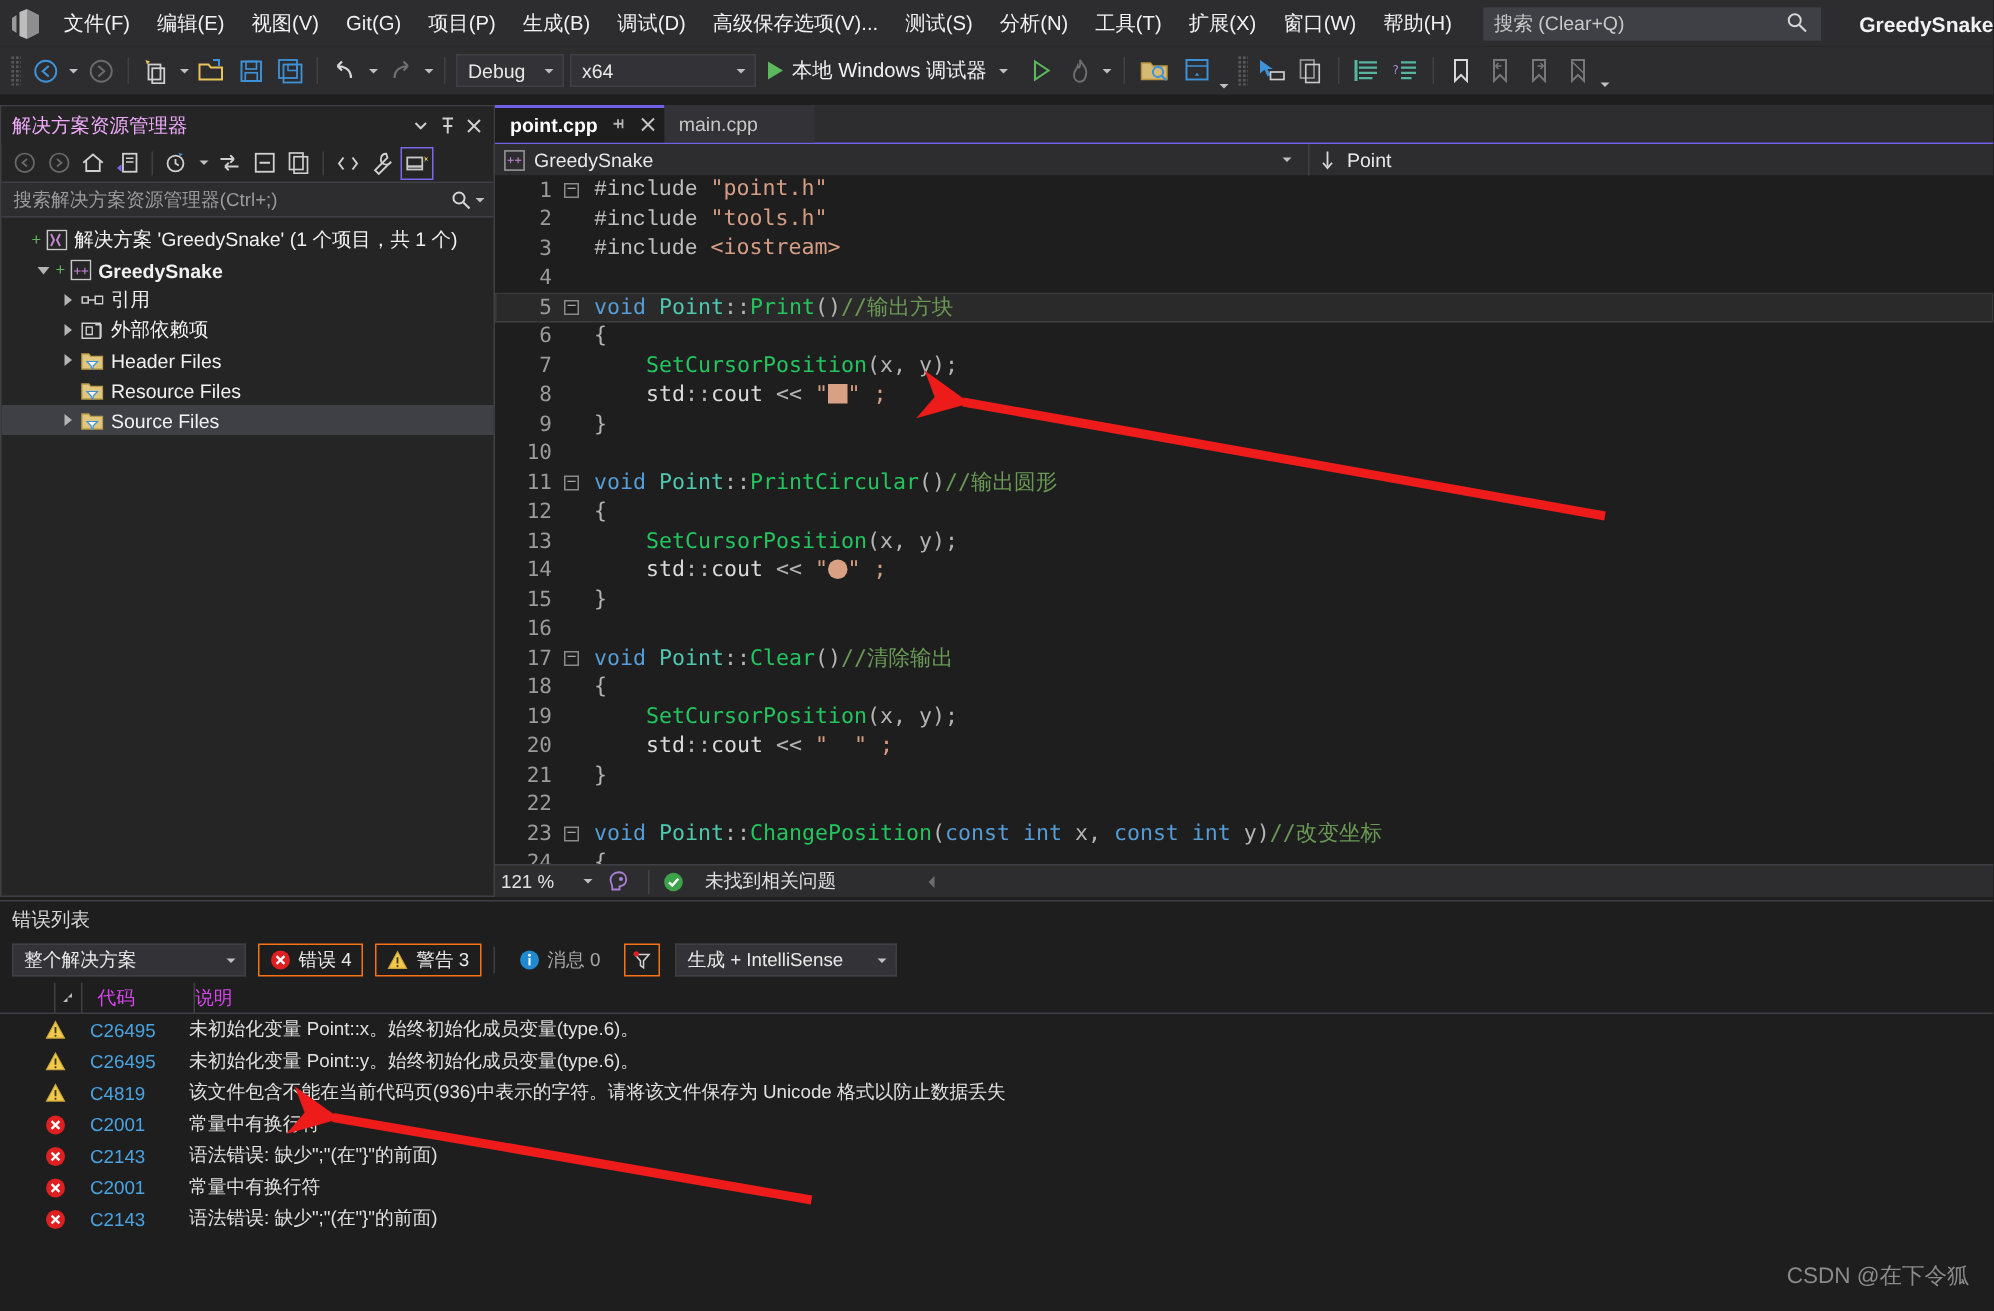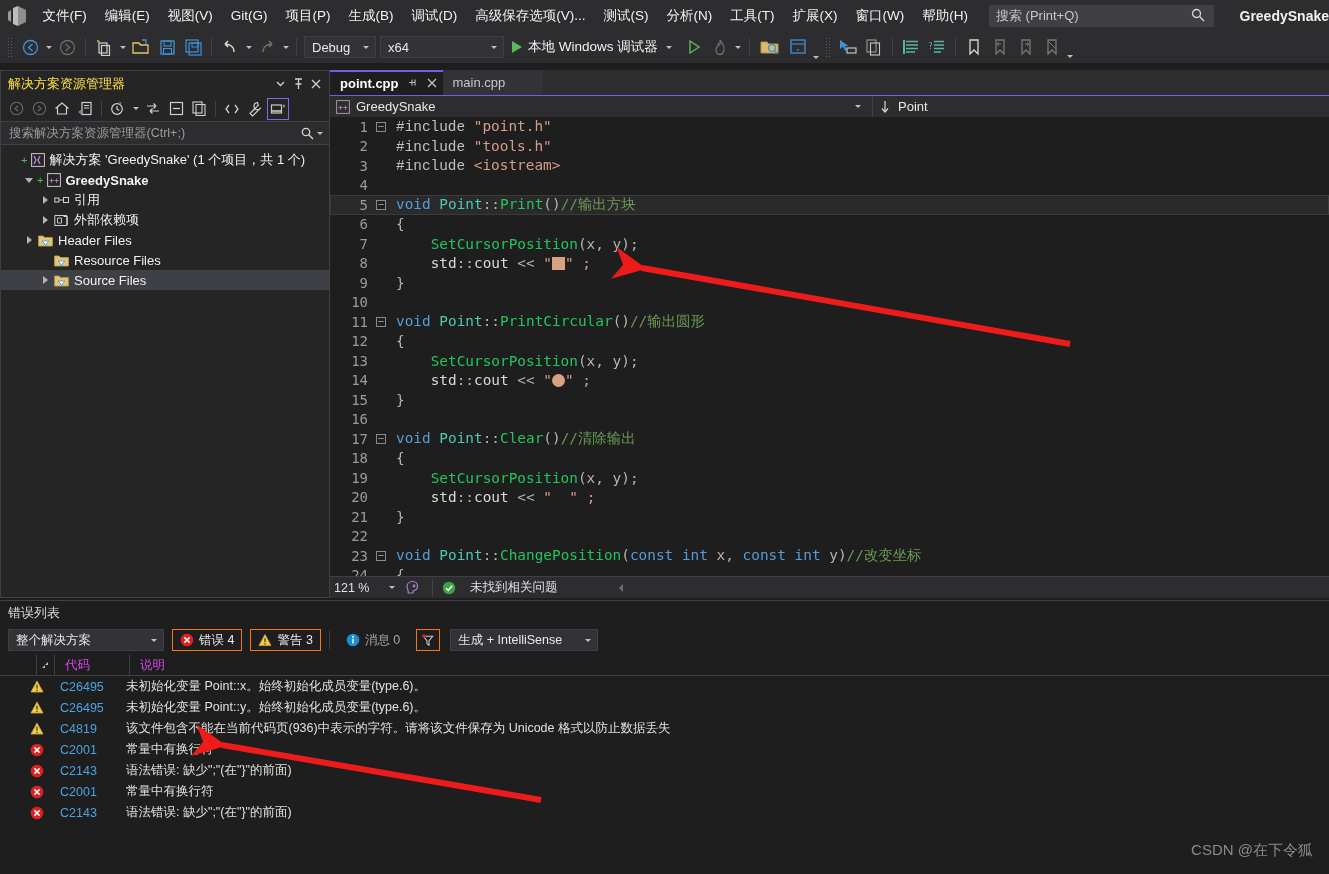--- a/index.html
+++ b/index.html
@@ -60,21 +60,21 @@
     background-image:radial-gradient(#6a6a6a 1px, transparent 1px);
     background-size:3px 3px; opacity:.7; margin:0 3px; }
 
   
   .sln {
     position:absolute; left:0; top:70px; width:330px; height:528px;
     background:#252526; border:1px solid #3f3f46;
   }
   .sln-title {
     height:25px; display:flex; align-items:center; padding:0 4px 0 7px;
-    font-size:13px; color:#fde047; background:#252526;
+    font-size:13px; color:#f0abfc; background:#252526;
   }
   .sln-title .t { flex:1; white-space:nowrap; }
   .sln-title .ic { width:18px; height:18px; display:flex; align-items:center; justify-content:center;
                    color:#d0d0d0; font-size:13px; }
   .sln-tools {
     height:26px; display:flex; align-items:center; padding-left:4px; gap:1px;
     border-bottom:1px solid #3f3f46;
   }
   .sln-tools .ti { width:22px; height:22px; display:flex; align-items:center; justify-content:center; }
   .sln-tools .sep { width:1px; height:16px; background:#3f3f46; margin:0 4px; }
@@ -179,21 +179,21 @@
     display:flex; align-items:center; padding:0 4px 0 7px; font-size:12.5px; color:#e8e8e8;
   }
   .build-combo .lbl { flex:1; }
   .err-head {
     height:21px; display:flex; align-items:center; font-size:12.5px; color:#d946ef;
     border-bottom:1px solid #3f3f46; background:#1e1e1e;
   }
   .err-head .c0 { width:36px; }
   .err-head .c1 { width:18px; border-left:1px solid #3f3f46; height:21px; display:flex;align-items:center;justify-content:center;}
   .err-head .c2 { width:75px; border-left:1px solid #3f3f46; height:21px; display:flex;align-items:center; padding-left:10px;}
-  .err-head .c3 { flex:1; border-left:1px solid #3f3f46; height:21px; display:flex;align-items:center; padding-left:10px;}
+  .err-head .c3 { flex:1; border-left:1px solid #3f3f46; height:21px; display:flex;align-items:center; }
   .err-row { height:21px; display:flex; align-items:center; font-size:12.5px; cursor:default;}
   .err-row .ic { width:60px; display:flex; align-items:center; justify-content:flex-end; padding-right:16px; }
   .err-row .code { width:60px; color:#4aa3e0; }
   .err-row .desc { flex:1; color:#e0e0e0; padding-left:6px; }
   .watermark { position:absolute; right:16px; bottom:14px; font-size:15px; color:#8a8a8a; }
 
   
   .arrows { position:absolute; left:0; top:0; width:1329px; height:874px; pointer-events:none; }
 </style>
 </head>
@@ -219,21 +219,21 @@
         <div class="menu-item">调试(D)</div>
         <div class="menu-item">高级保存选项(V)...</div>
         <div class="menu-item">测试(S)</div>
         <div class="menu-item">分析(N)</div>
         <div class="menu-item">工具(T)</div>
         <div class="menu-item">扩展(X)</div>
         <div class="menu-item">窗口(W)</div>
         <div class="menu-item">帮助(H)</div>
       </div>
     <div class="search-box">
-      <span class="txt">搜索 (Print+Q)</span>
+      <span class="txt">搜索 (Clear+Q)</span>
       <span class="mag">
         <svg width="14" height="14" viewBox="0 0 14 14">
             <circle cx="5.5" cy="5.5" r="4" stroke="#d6d6d6" stroke-width="1.3" fill="none"></circle>
             <line x1="8.6" y1="8.6" x2="13" y2="13" stroke="#d6d6d6" stroke-width="1.4"></line>
           </svg>
       </span>
     </div>
     <div class="proj-name">GreedySnake</div>
   </div>
 
@@ -536,21 +536,21 @@
           <span class="arrow closed"></span>
           <span class="nicon">
             <svg width="15" height="13" viewBox="0 0 15 13">
               <path d="M0.8 1.5 h12 v10 H0.8 Z" fill="none" stroke="#cfcfcf" stroke-width="1"></path>
               <path d="M3.5 4 h4 v5 h-4 Z" fill="none" stroke="#cfcfcf" stroke-width="0.9"></path>
               <path d="M9.5 2.5 h3.8 v8.5" fill="none" stroke="#cfcfcf" stroke-width="1"></path>
             </svg>
           </span>
           <span class="nlabel">外部依赖项</span>
         </div>
-        <div class="node" style="padding-left: 20px; text-align: center;">
+        <div class="node" style="padding-left: 36px; text-align: center;">
           <span class="arrow closed"></span>
           <span class="nicon">
             <svg width="15" height="13" viewBox="0 0 15 13">
               <path d="M0.6 2 h4.6 l1.2 1.6 H14.4 V12 H0.6 Z" fill="#e0c67e" stroke="#b99c4a" stroke-width="0.9"></path>
               <path d="M4 7 h7 l-3 3 v2 l-1.2 -0.8 V10 Z" fill="#fff" stroke="#3e92d8" stroke-width="0.8"></path>
             </svg>
           </span>
           <span class="nlabel">Header Files</span>
         </div>
         <div class="node" style="padding-left: 36px;">

